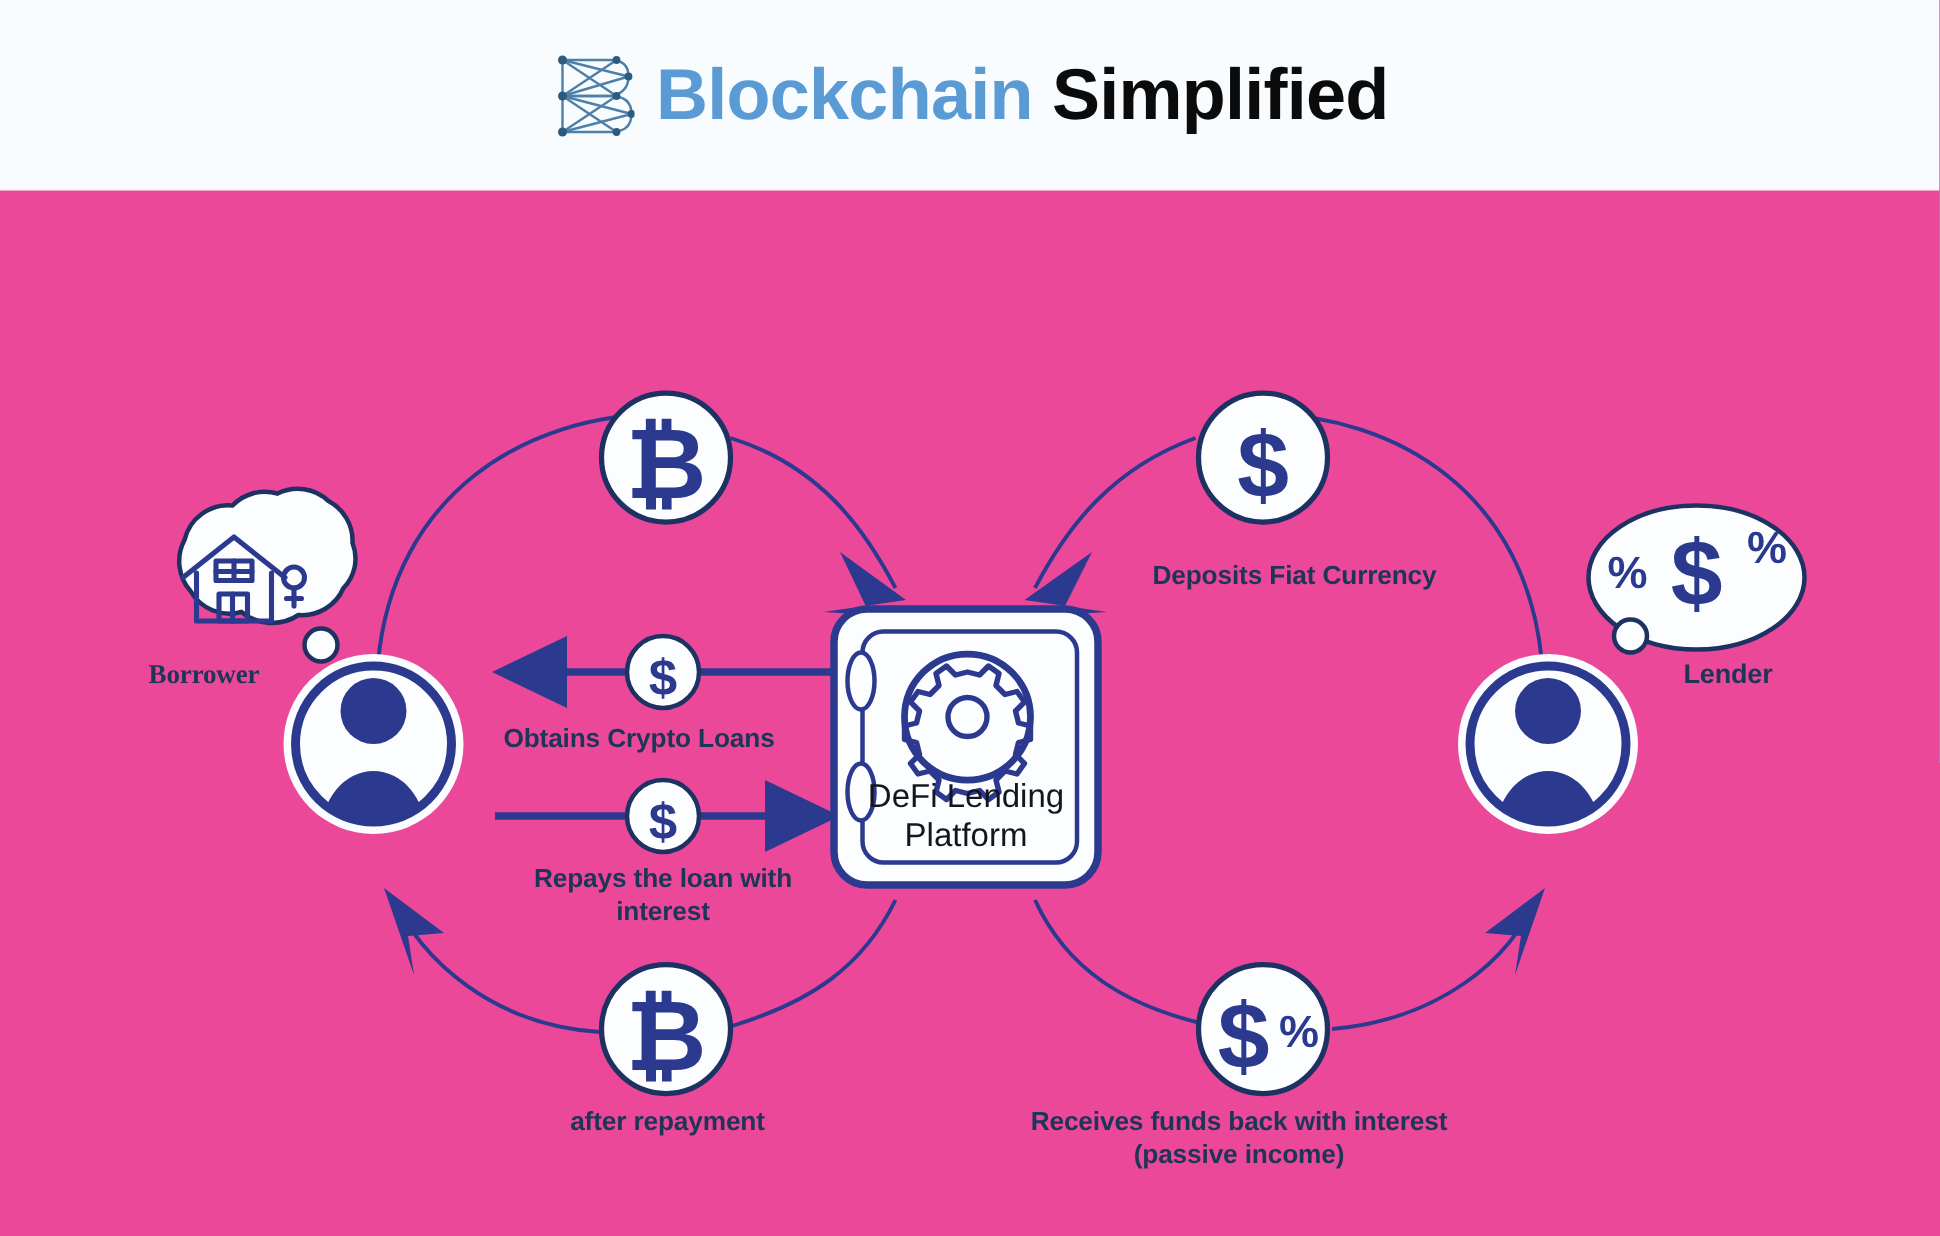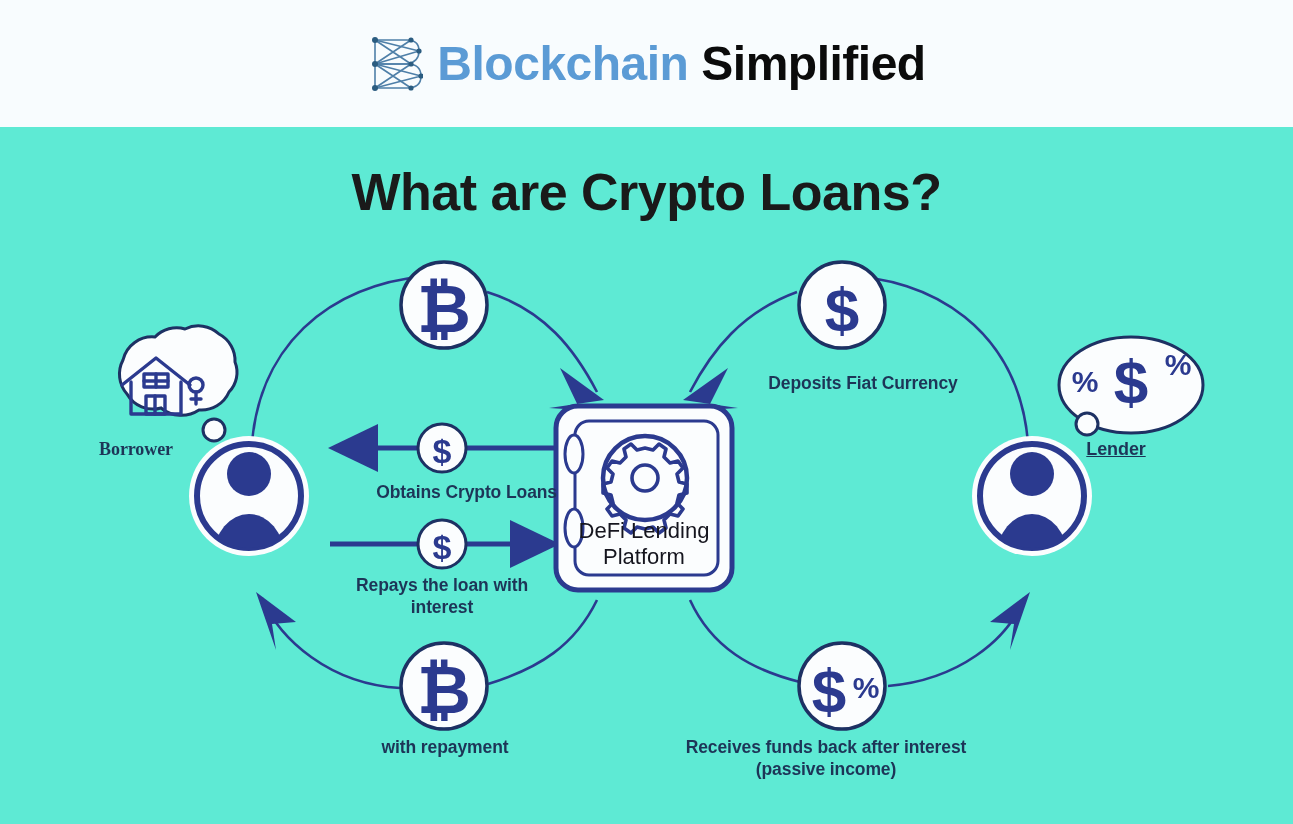--- a/index.html
+++ b/index.html
@@ -1,21 +1,21 @@
 <!DOCTYPE html>
 <html><head>
 <meta charset="utf-8">
 <style>
   * { margin:0; padding:0; box-sizing:border-box; }
   html,body { width:1293px; height:824px; overflow:hidden; }
   body {
     font-family:"Liberation Sans", sans-serif;
     background:#5BC9EF;
   }
-  #page { position:relative; width:1293px; height:824px; background:#5eead4; }
+  #page { position:relative; width:1293px; height:824px; background:#ec4899; }
 
   
   .header {
     position:absolute; left:0; top:0; width:1293px; height:127px;
     background:#F8FCFE;
     display:flex; align-items:center; justify-content:center;
     gap:14px;
   }
   .logo-mark { width:56px; height:58px; display:block; }
   .brand-text {
@@ -69,21 +69,20 @@
         <circle cx="44" cy="5" r="2.6"></circle>
           <circle cx="52" cy="16" r="2.6"></circle>
         <circle cx="44" cy="29" r="2.6"></circle>
           <circle cx="54" cy="41" r="2.6"></circle>
         <circle cx="44" cy="53" r="2.6"></circle>
       </g>
     </svg>
     <div class="brand-text"><span class="brand-a">Blockchain</span> <span class="brand-b">Simplified</span></div>
   </div>
 
-  <div class="title">What are Crypto Loans?</div>
 
   <svg class="canvas" viewBox="0 0 1293 824">
     <defs>
       <clipPath id="clipAvatarL">
           <circle cx="249" cy="496" r="52"></circle>
         </clipPath>
       <clipPath id="clipAvatarR">
           <circle cx="1032" cy="496" r="52"></circle>
         </clipPath>
     </defs>
@@ -217,42 +216,42 @@
 
     <g>
       <circle cx="842" cy="686" r="43" fill="#FBFDFE" stroke="#1D3163" stroke-width="3.5"></circle>
       <text x="829" y="712" font-family="Liberation Sans, sans-serif" font-size="62" font-weight="bold" fill="#2B3A8F" text-anchor="middle">$</text>
       <text x="866" y="698" font-family="Liberation Sans, sans-serif" font-size="30" font-weight="bold" fill="#2B3A8F" text-anchor="middle">%</text>
     </g>
   </svg>
 
   <div class="lbl role" style="left:60px; top:438px; width:152px;font-family:Liberation Serif, serif;">Borrower</div>
 
-  <div class="lbl role" style="left:1040px; top:438px; width:152px;text-decoration:underline;">Lender</div>
-
-
-  <div class="lbl" style="left:327px; top:481px; width:230px;text-align:right;">
+  <div class="lbl role" style="left:1076px; top:438px; width:152px;">Lender</div>
+
+
+  <div class="lbl" style="left:311px; top:481px; width:230px;">
     <div>Obtains Crypto Loans</div>
   </div>
 
   <div class="lbl" style="left:327px; top:574px; width:230px;text-align:center;">
     <div>Repays the loan with</div>
     <div>interest</div>
   </div>
 
   <div class="lbl" style="left:318px; top:736px; width:254px;">
-    <div>with repayment</div>
+    <div>after repayment</div>
   </div>
 
   <div class="lbl" style="left:742px; top:372px; width:242px;text-align:center;">
     <div>Deposits Fiat Currency</div>
   </div>
 
   <div class="lbl" style="left:660px; top:736px; width:332px;">
-    <div>Receives funds back after interest</div>
+    <div>Receives funds back with interest</div>
     <div>(passive income)</div>
   </div>
 
   <div class="lbl-vault" style="left:564px; top:518px; width:160px;">
     <div>DeFi Lending</div>
     <div>Platform</div>
   </div>
 
 </div>
 

